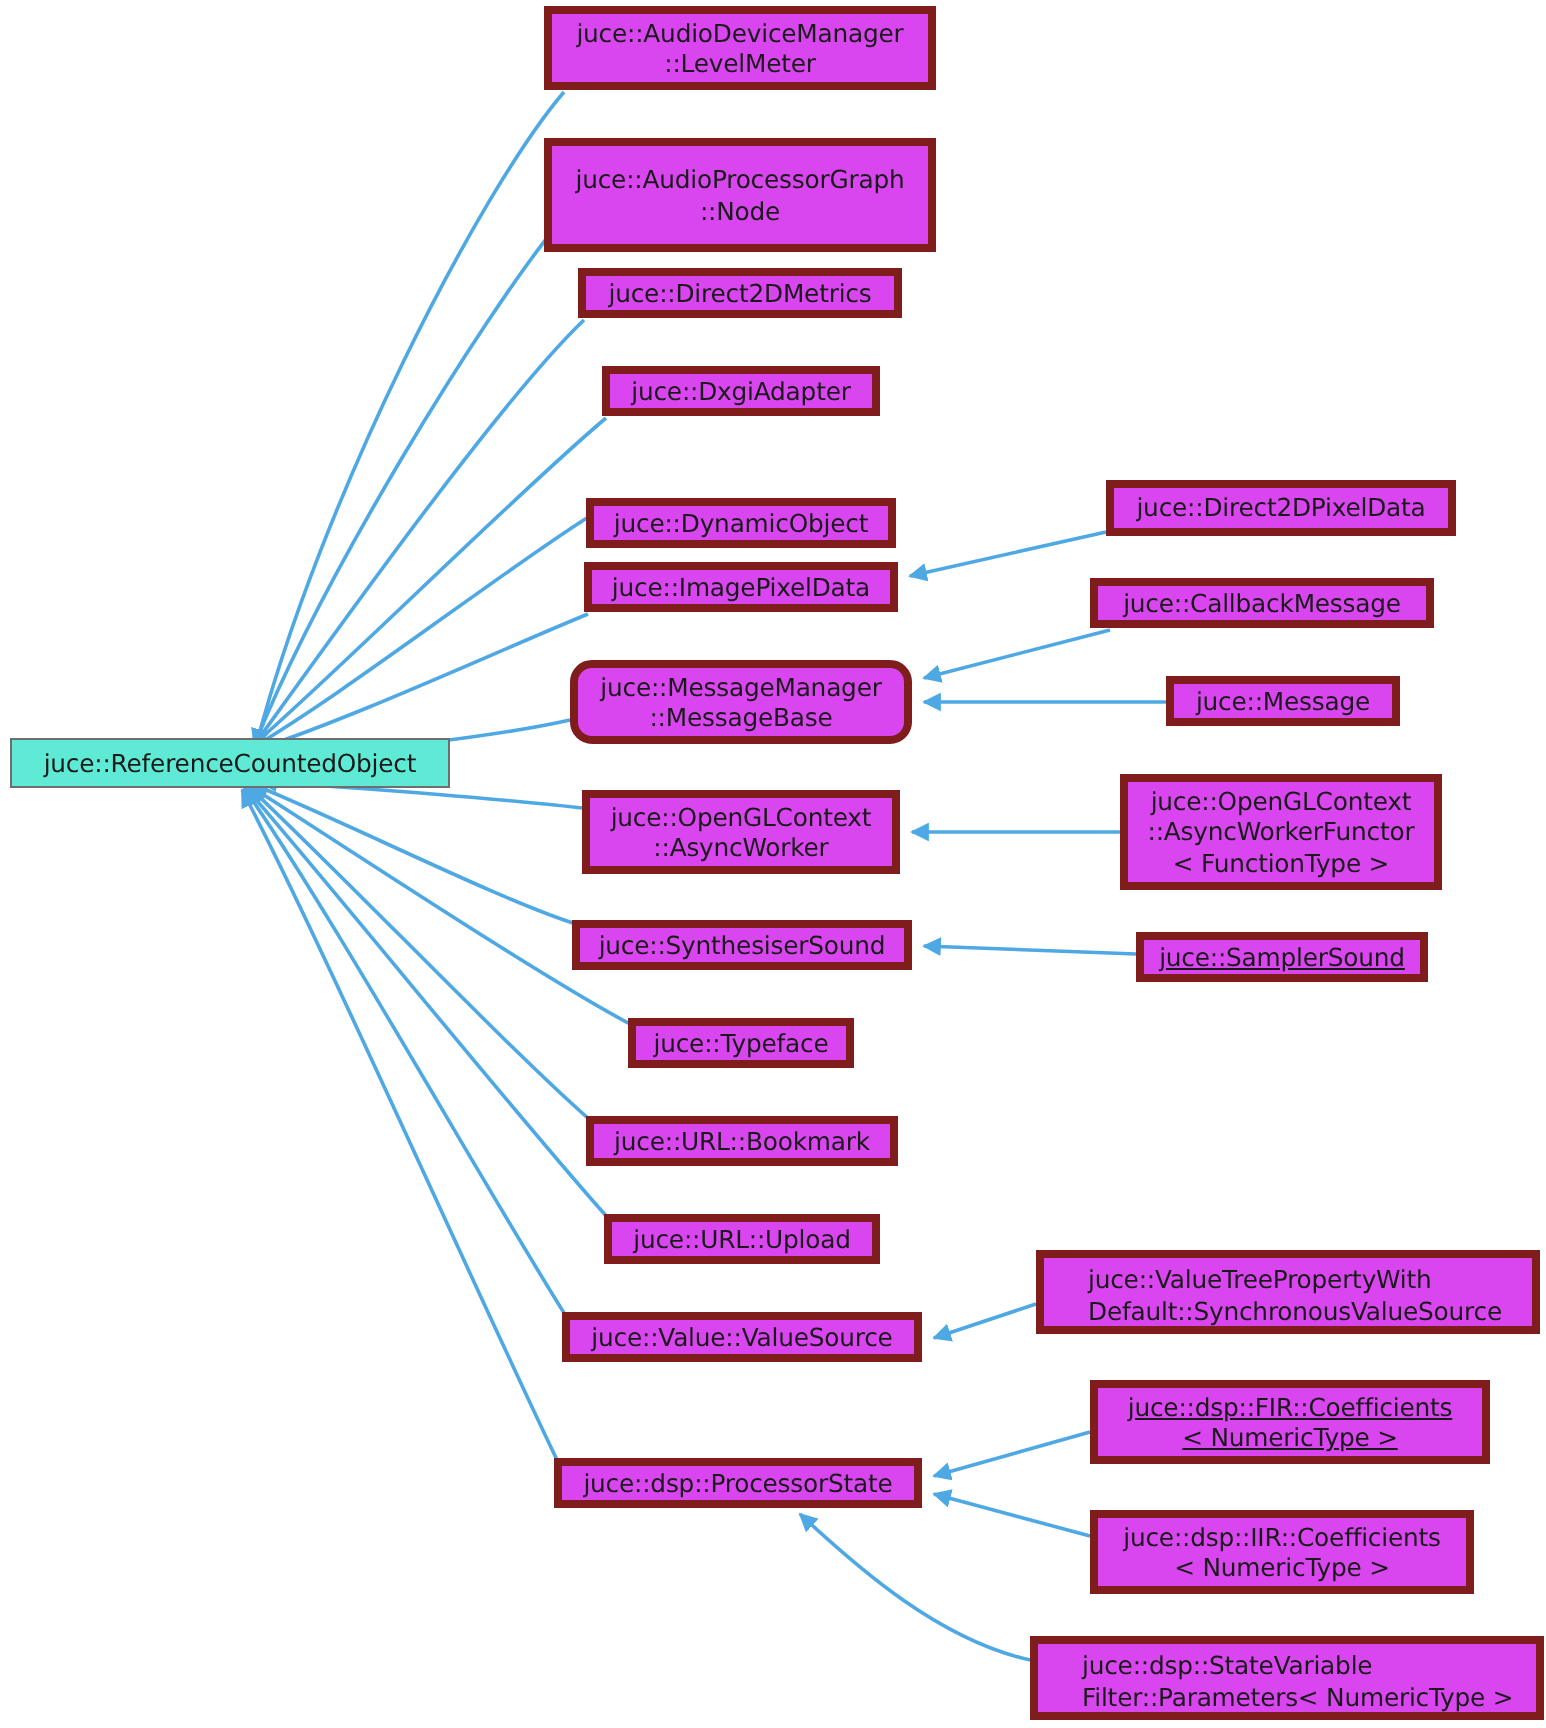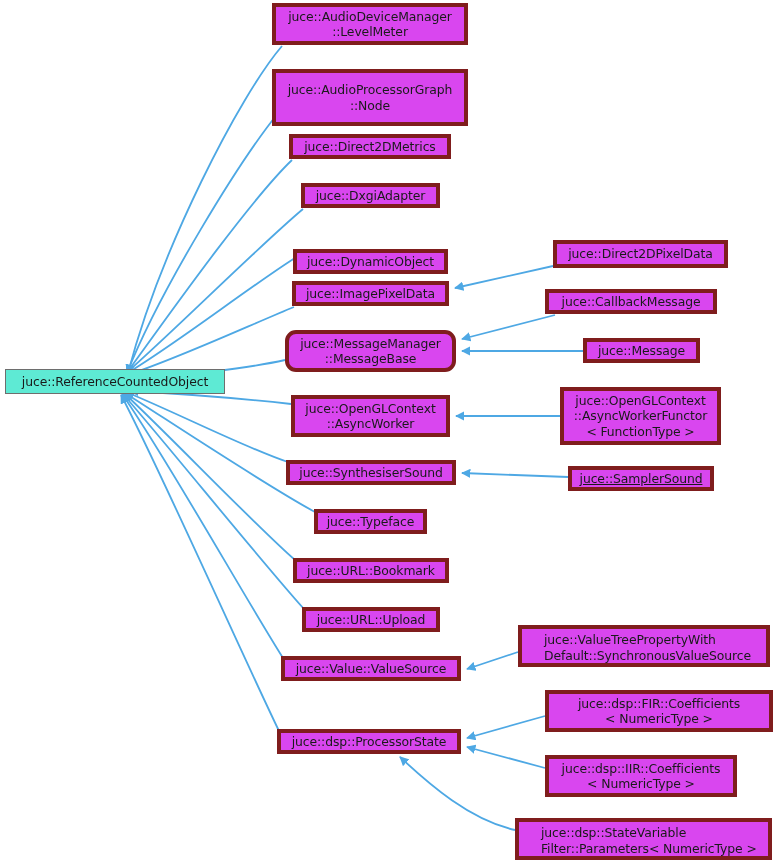--- a/index.html
+++ b/index.html
@@ -112,21 +112,21 @@
       <div class="node" style="left: 277px; top: 729px; width: 184px; height: 25px;"><span>juce::dsp::ProcessorState</span></div>
       <div class="node" style="left: 553px; top: 240px; width: 175px; height: 28px;"><span>juce::Direct2DPixelData</span></div>
       <div class="node" style="left: 545px; top: 289px; width: 172px; height: 25px;"><span>juce::CallbackMessage</span></div>
       <div class="node" style="left: 583px; top: 338px; width: 117px; height: 25px;"><span>juce::Message</span></div>
       <div class="node" style="left: 560px; top: 387px; width: 161px; height: 58px;"><span>juce::OpenGLContext
 ::AsyncWorkerFunctor
 &lt; FunctionType &gt;</span></div>
       <div class="node" style="left: 568px; top: 466px; width: 146px; height: 25px; text-decoration: underline;"><span>juce::SamplerSound</span></div>
       <div class="node leftalign" style="left: 518px; top: 625px; width: 252px; height: 42px;"><span>juce::ValueTreePropertyWith
 Default::SynchronousValueSource</span></div>
-      <div class="node" style="left: 545px; top: 690px; width: 228px; height: 42px;"><span>juce::dsp::FIR::Coefficients
+      <div class="node" style="left: 545px; top: 690px; width: 200px; height: 42px; text-decoration: underline;"><span>juce::dsp::FIR::Coefficients
 &lt; NumericType &gt;</span></div>
       <div class="node" style="left: 545px; top: 755px; width: 192px; height: 42px;"><span>juce::dsp::IIR::Coefficients
 &lt; NumericType &gt;</span></div>
       <div class="node leftalign" style="left: 515px; top: 818px; width: 257px; height: 42px;"><span>juce::dsp::StateVariable
 Filter::Parameters&lt; NumericType &gt;</span></div>
     </div>
 
 </div>
 
 </body></html>

